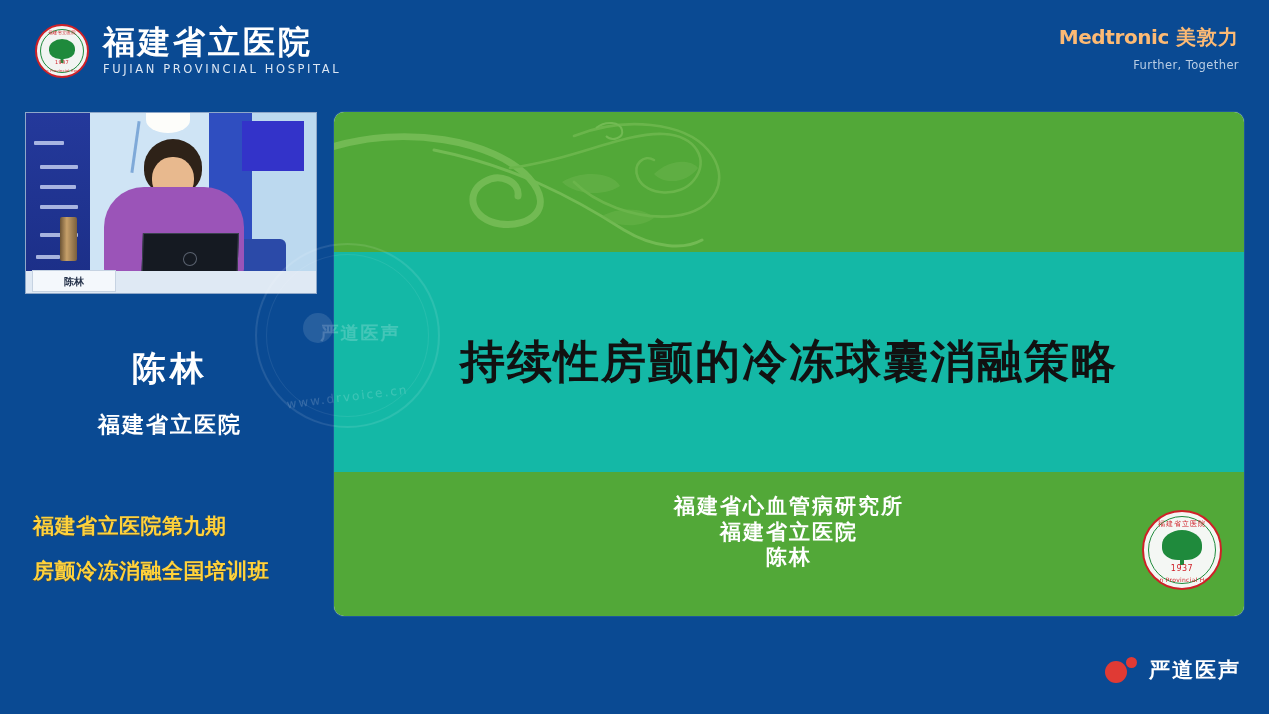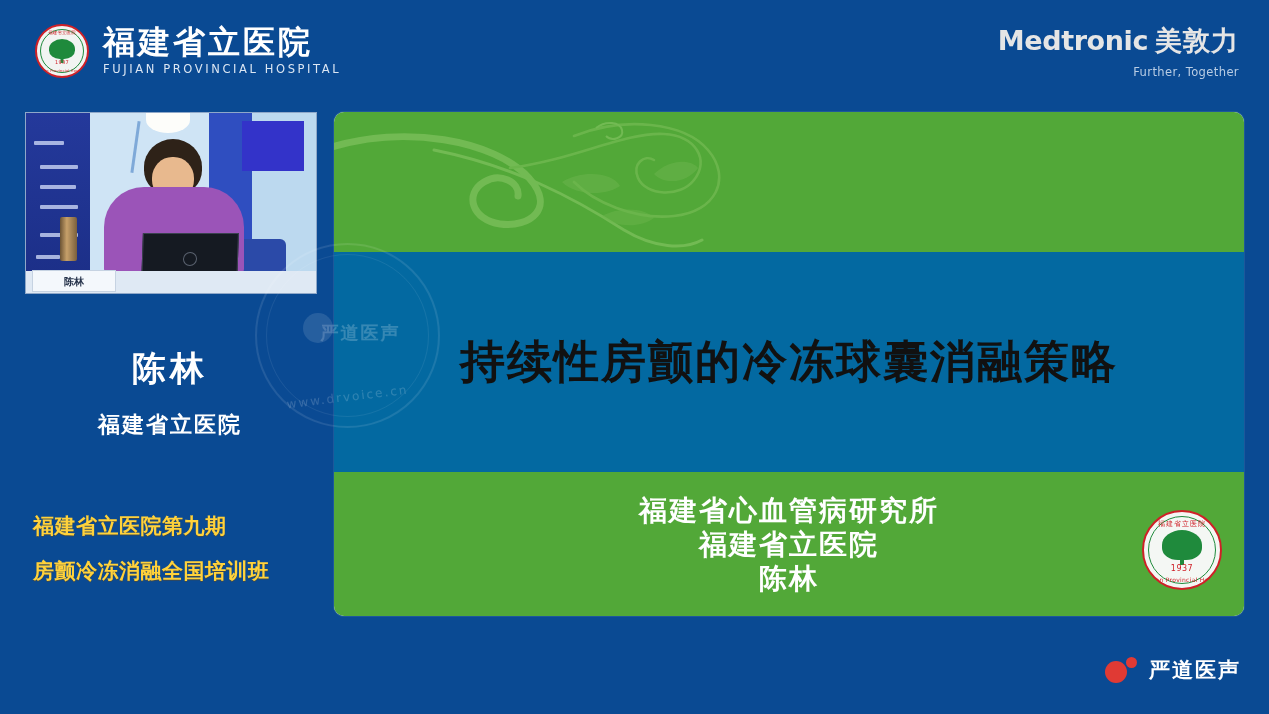--- a/index.html
+++ b/index.html
@@ -98,22 +98,22 @@
     letter-spacing: 2.6px;
     margin-top: 3px;
   }
 
   .medtronic {
     position: absolute;
     right: 30px; top: 27px;
     text-align: right;
   }
   .medtronic-main {
-    color: #e5e5e5;
-    font-size: 27px;
+    color: #fdba74;
+    font-size: 20px;
     font-weight: 700;
     letter-spacing: -0.4px;
     line-height: 1;
     white-space: nowrap;
   }
   .medtronic-main .cn { font-weight: 700; letter-spacing: 1px; margin-left: 7px; }
   .medtronic-tag {
     color: #b9cde4;
     font-size: 11.5px;
     margin-top: 11px;
@@ -350,21 +350,21 @@
     background: #52a838;
     overflow: hidden;
   }
   .swirl { position: absolute; opacity: .55; }
   .swirl svg { display: block; }
 
   .slide-title-area {
     position: absolute;
     left: 0; top: 140px;
     width: 100%; height: 220px;
-    background: #0369a1;
+    background: #14b8a6;
     display: flex;
     align-items: center;
     justify-content: center;
   }
   .slide-title {
     color: #111111;
     font-size: 45px;
     font-weight: 700;
     letter-spacing: 2px;
     white-space: nowrap;
@@ -376,21 +376,21 @@
     width: 100%; height: 144px;
     background: #52a838;
   }
   .foot-lines {
     position: absolute;
     left: 0; right: 0; top: 22px;
     text-align: center;
   }
   .foot-line {
     color: #ffffff;
-    font-size: 28px;
+    font-size: 21px;
     font-weight: 700;
     letter-spacing: 2px;
     line-height: 1.22;
   }
   .foot-seal {
     position: absolute;
     right: 22px; top: 38px;
     width: 80px; height: 80px;
     border-radius: 50%;
     background: #f4f7f4;

